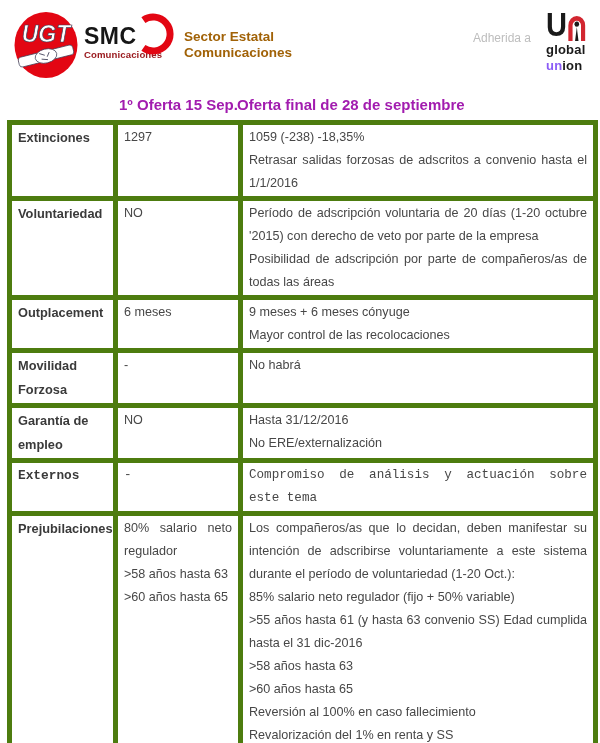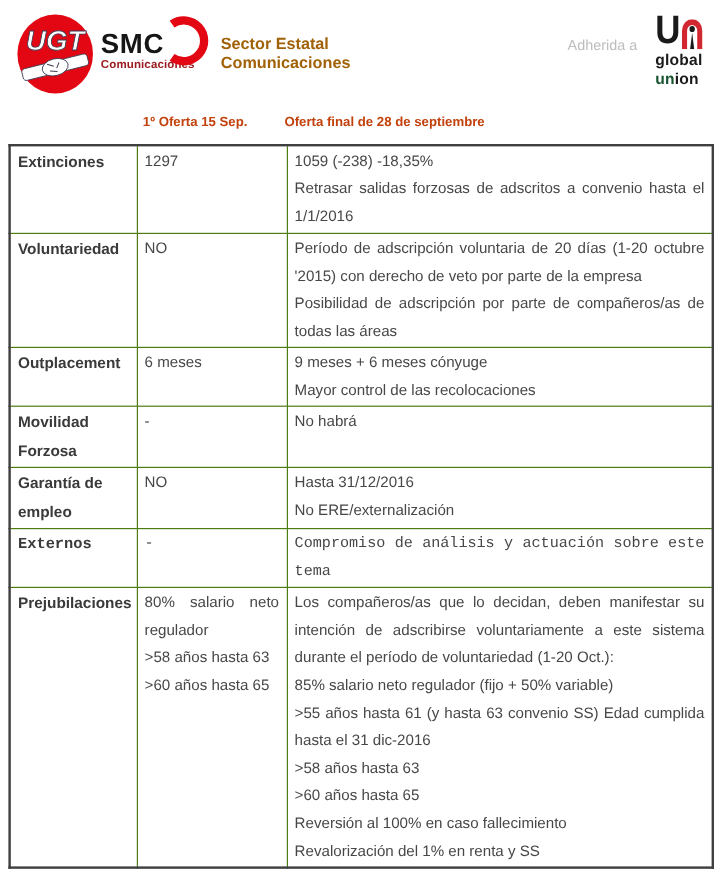--- a/index.html
+++ b/index.html
@@ -15,35 +15,35 @@
   .smc-title { font-size:23px; font-weight:bold; color:#161616; letter-spacing:0.5px; line-height:24px; }
   .smc-sub { font-size:9.6px; font-weight:bold; color:#9b1c20; letter-spacing:0.1px; margin-top:1px; }
   .arc-wrap { left:138px; top:12px; }
   .sector { left:184px; top:29px; font-size:13.5px; font-weight:bold; color:#a16207; line-height:16px; }
   .adherida { left:473px; top:31px; font-size:12px; color:#bdbdbd; }
   .uni { left:546px; top:8px; }
   .uni-big { display:flex; align-items:flex-end; transform:scaleX(0.88); transform-origin:left bottom; }
   .uni-letter { font-size:33px; line-height:33px; font-weight:bold; color:#1a1a1a; }
   .uni-big svg { margin-left:1px; }
   .uni-word { font-size:13px; font-weight:bold; color:#1a1a1a; line-height:13.5px; margin-top:2px; letter-spacing:0.2px; }
-  .red { color:#14532d; }
+  .red { color:#8b5cf6; }
 
   
-  .col-head { top:96px; font-size:11px; font-weight:bold; color:#c2410c; white-space:nowrap; }
+  .col-head { top:96px; font-size:15px; font-weight:bold; color:#a21caf; white-space:nowrap; }
   .col-head.h1 { left:119px; }
   .col-head.h2 { left:237px; }
 
   
   table.cmp {
     position:absolute; left:7px; top:120px; width:586px;
     border-collapse:collapse; table-layout:fixed;
     font-size:12.6px; color:#474747;
     border:2px solid #3f3f3f;
   }
-  table.cmp td { border:1px solid #4d7c0f; padding:1px 6px; vertical-align:top; overflow:hidden; }
+  table.cmp td { border:5px solid #4d7c0f; padding:1px 6px; vertical-align:top; overflow:hidden; }
   td.lbl {
     font-weight:bold; vertical-align:middle; color:#3a3a3a;
     font-size:12.8px; line-height:24px; padding-right:3px;
   }
   table.cmp p { margin:0; text-align:justify; line-height:23px; }
   tr.r1 { height:73px; } tr.r2 { height:93px; } tr.r3 { height:48px;margin-top:19px; }
   tr.r4 { height:47px; } tr.r5 { height:48px;padding-left:20px; } tr.r6 { height:50px; }
   tr.r7 { height:25px;font-family:Liberation Mono, monospace; } tr.r8 { height:229px; }
   col.w1 { width:106px; } col.w2 { width:125px; } col.w3 { width:355px; }
 </style>

